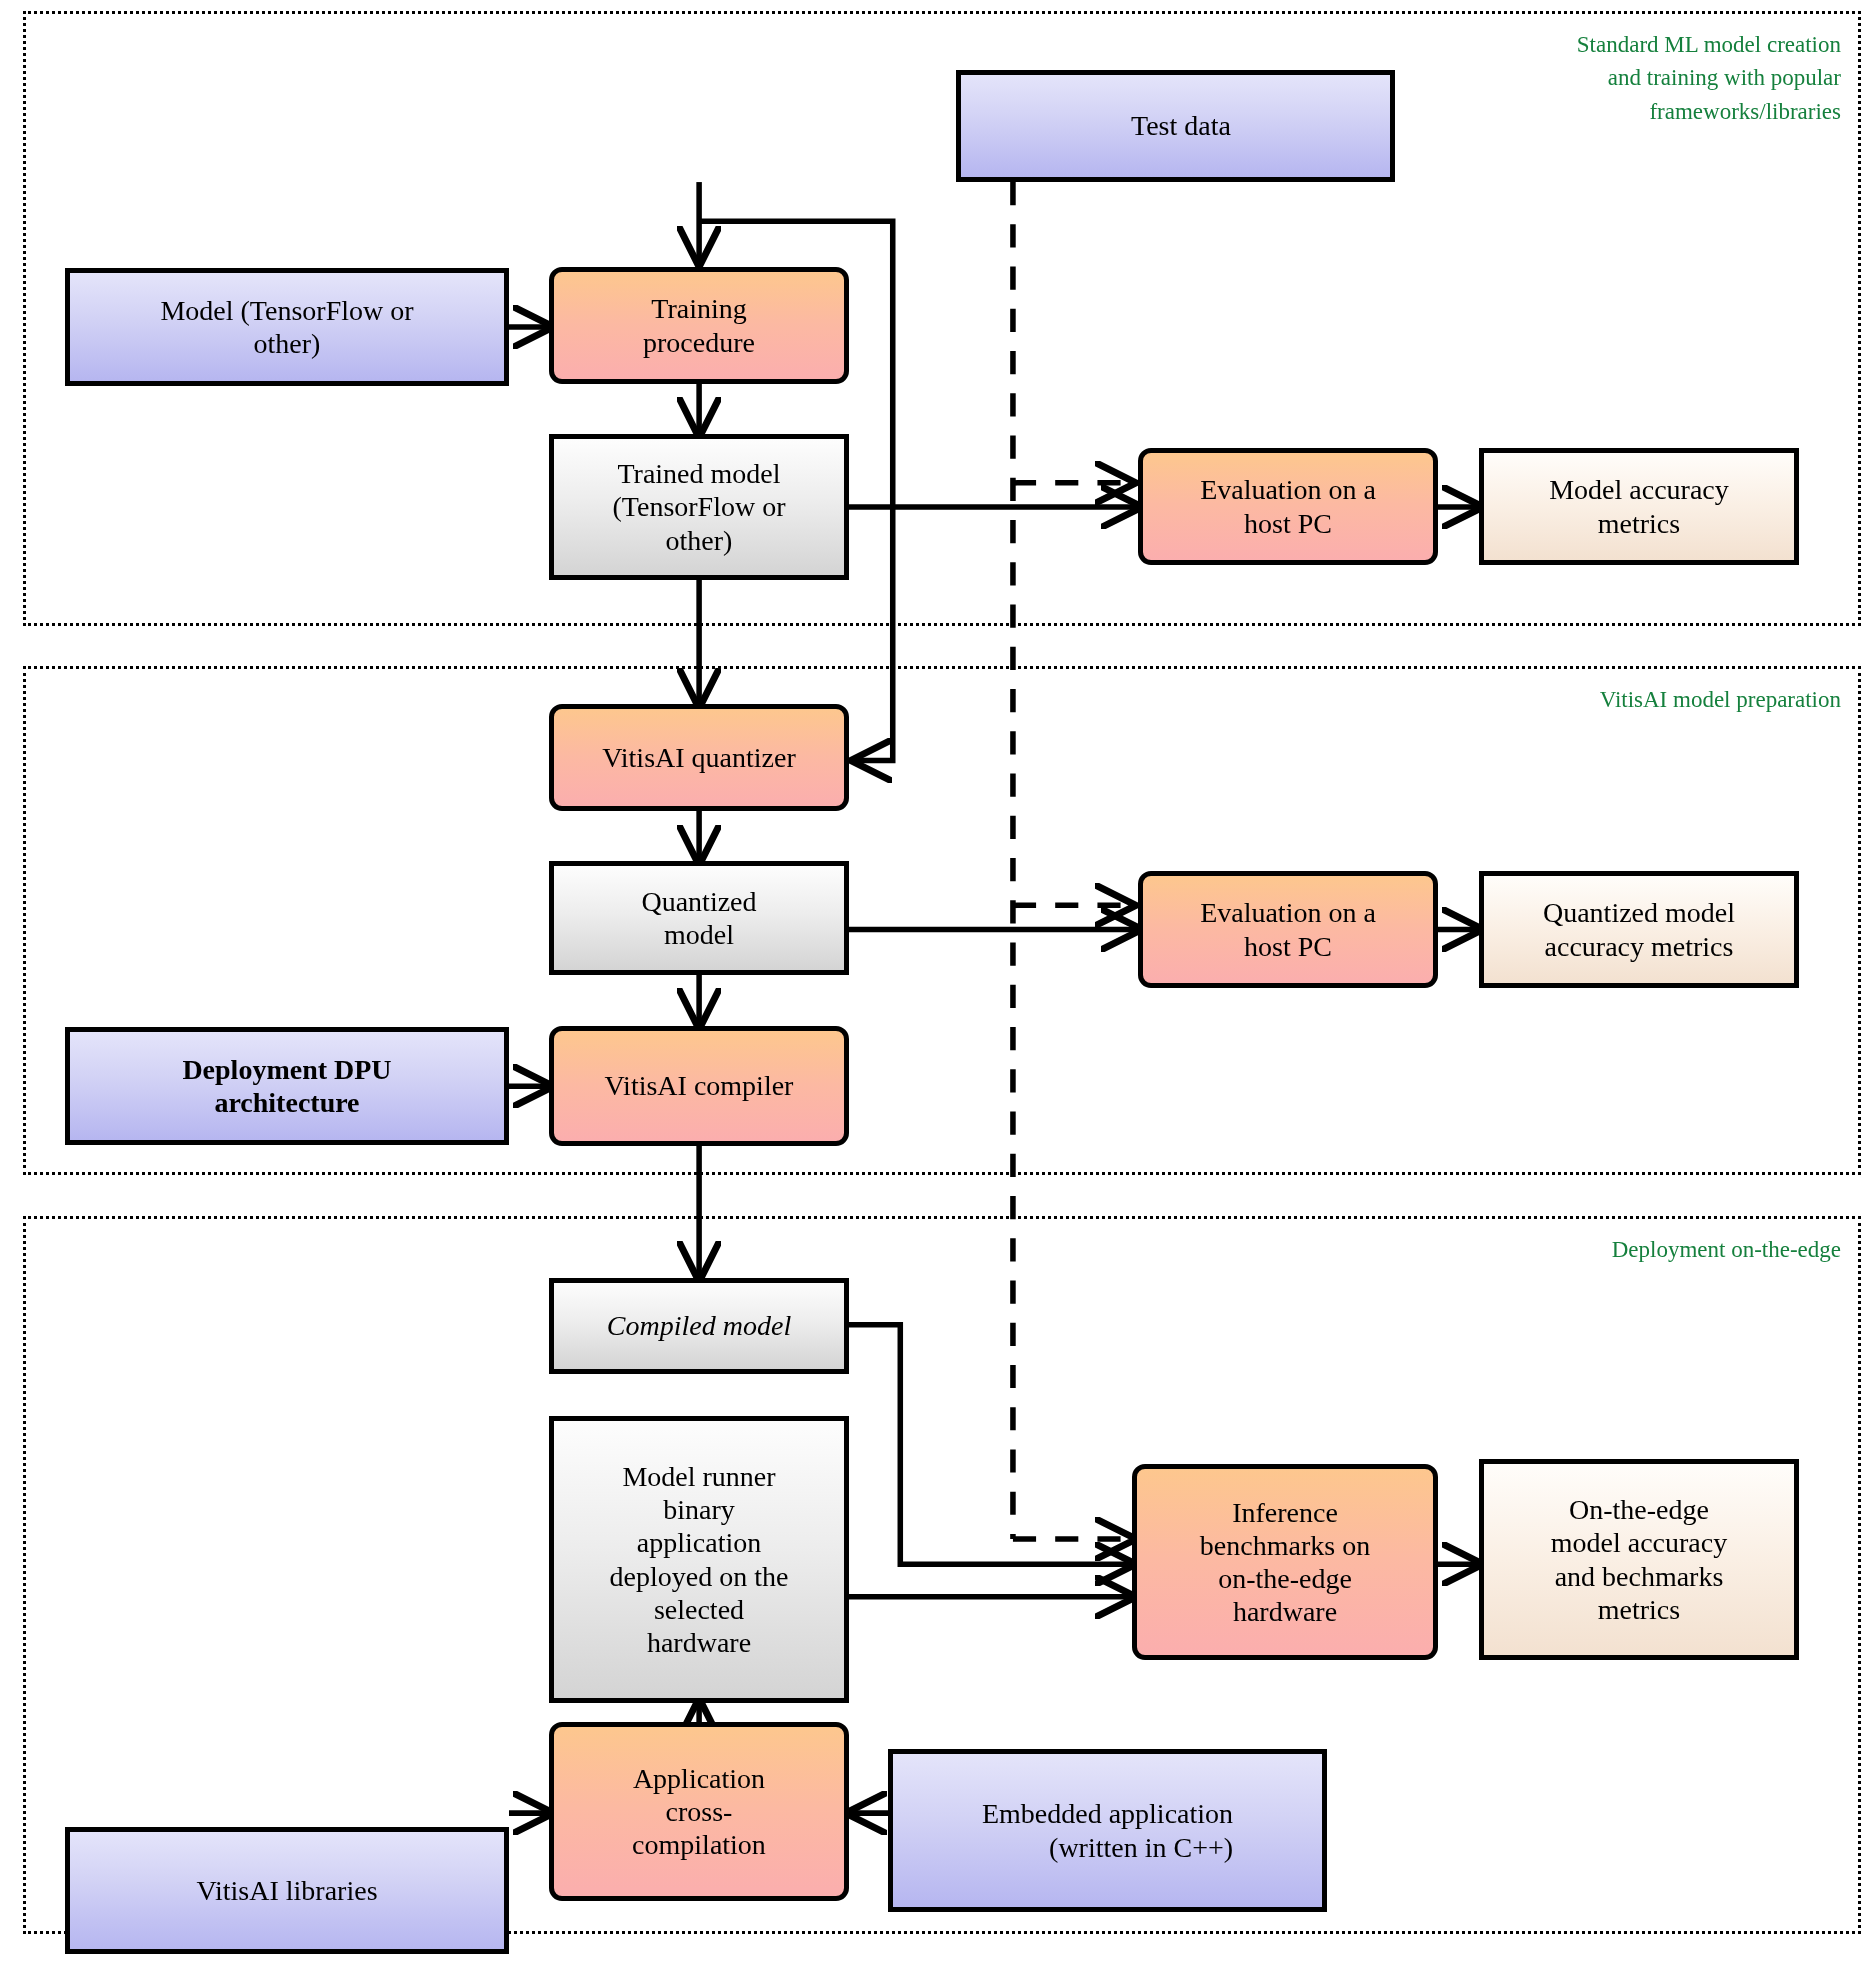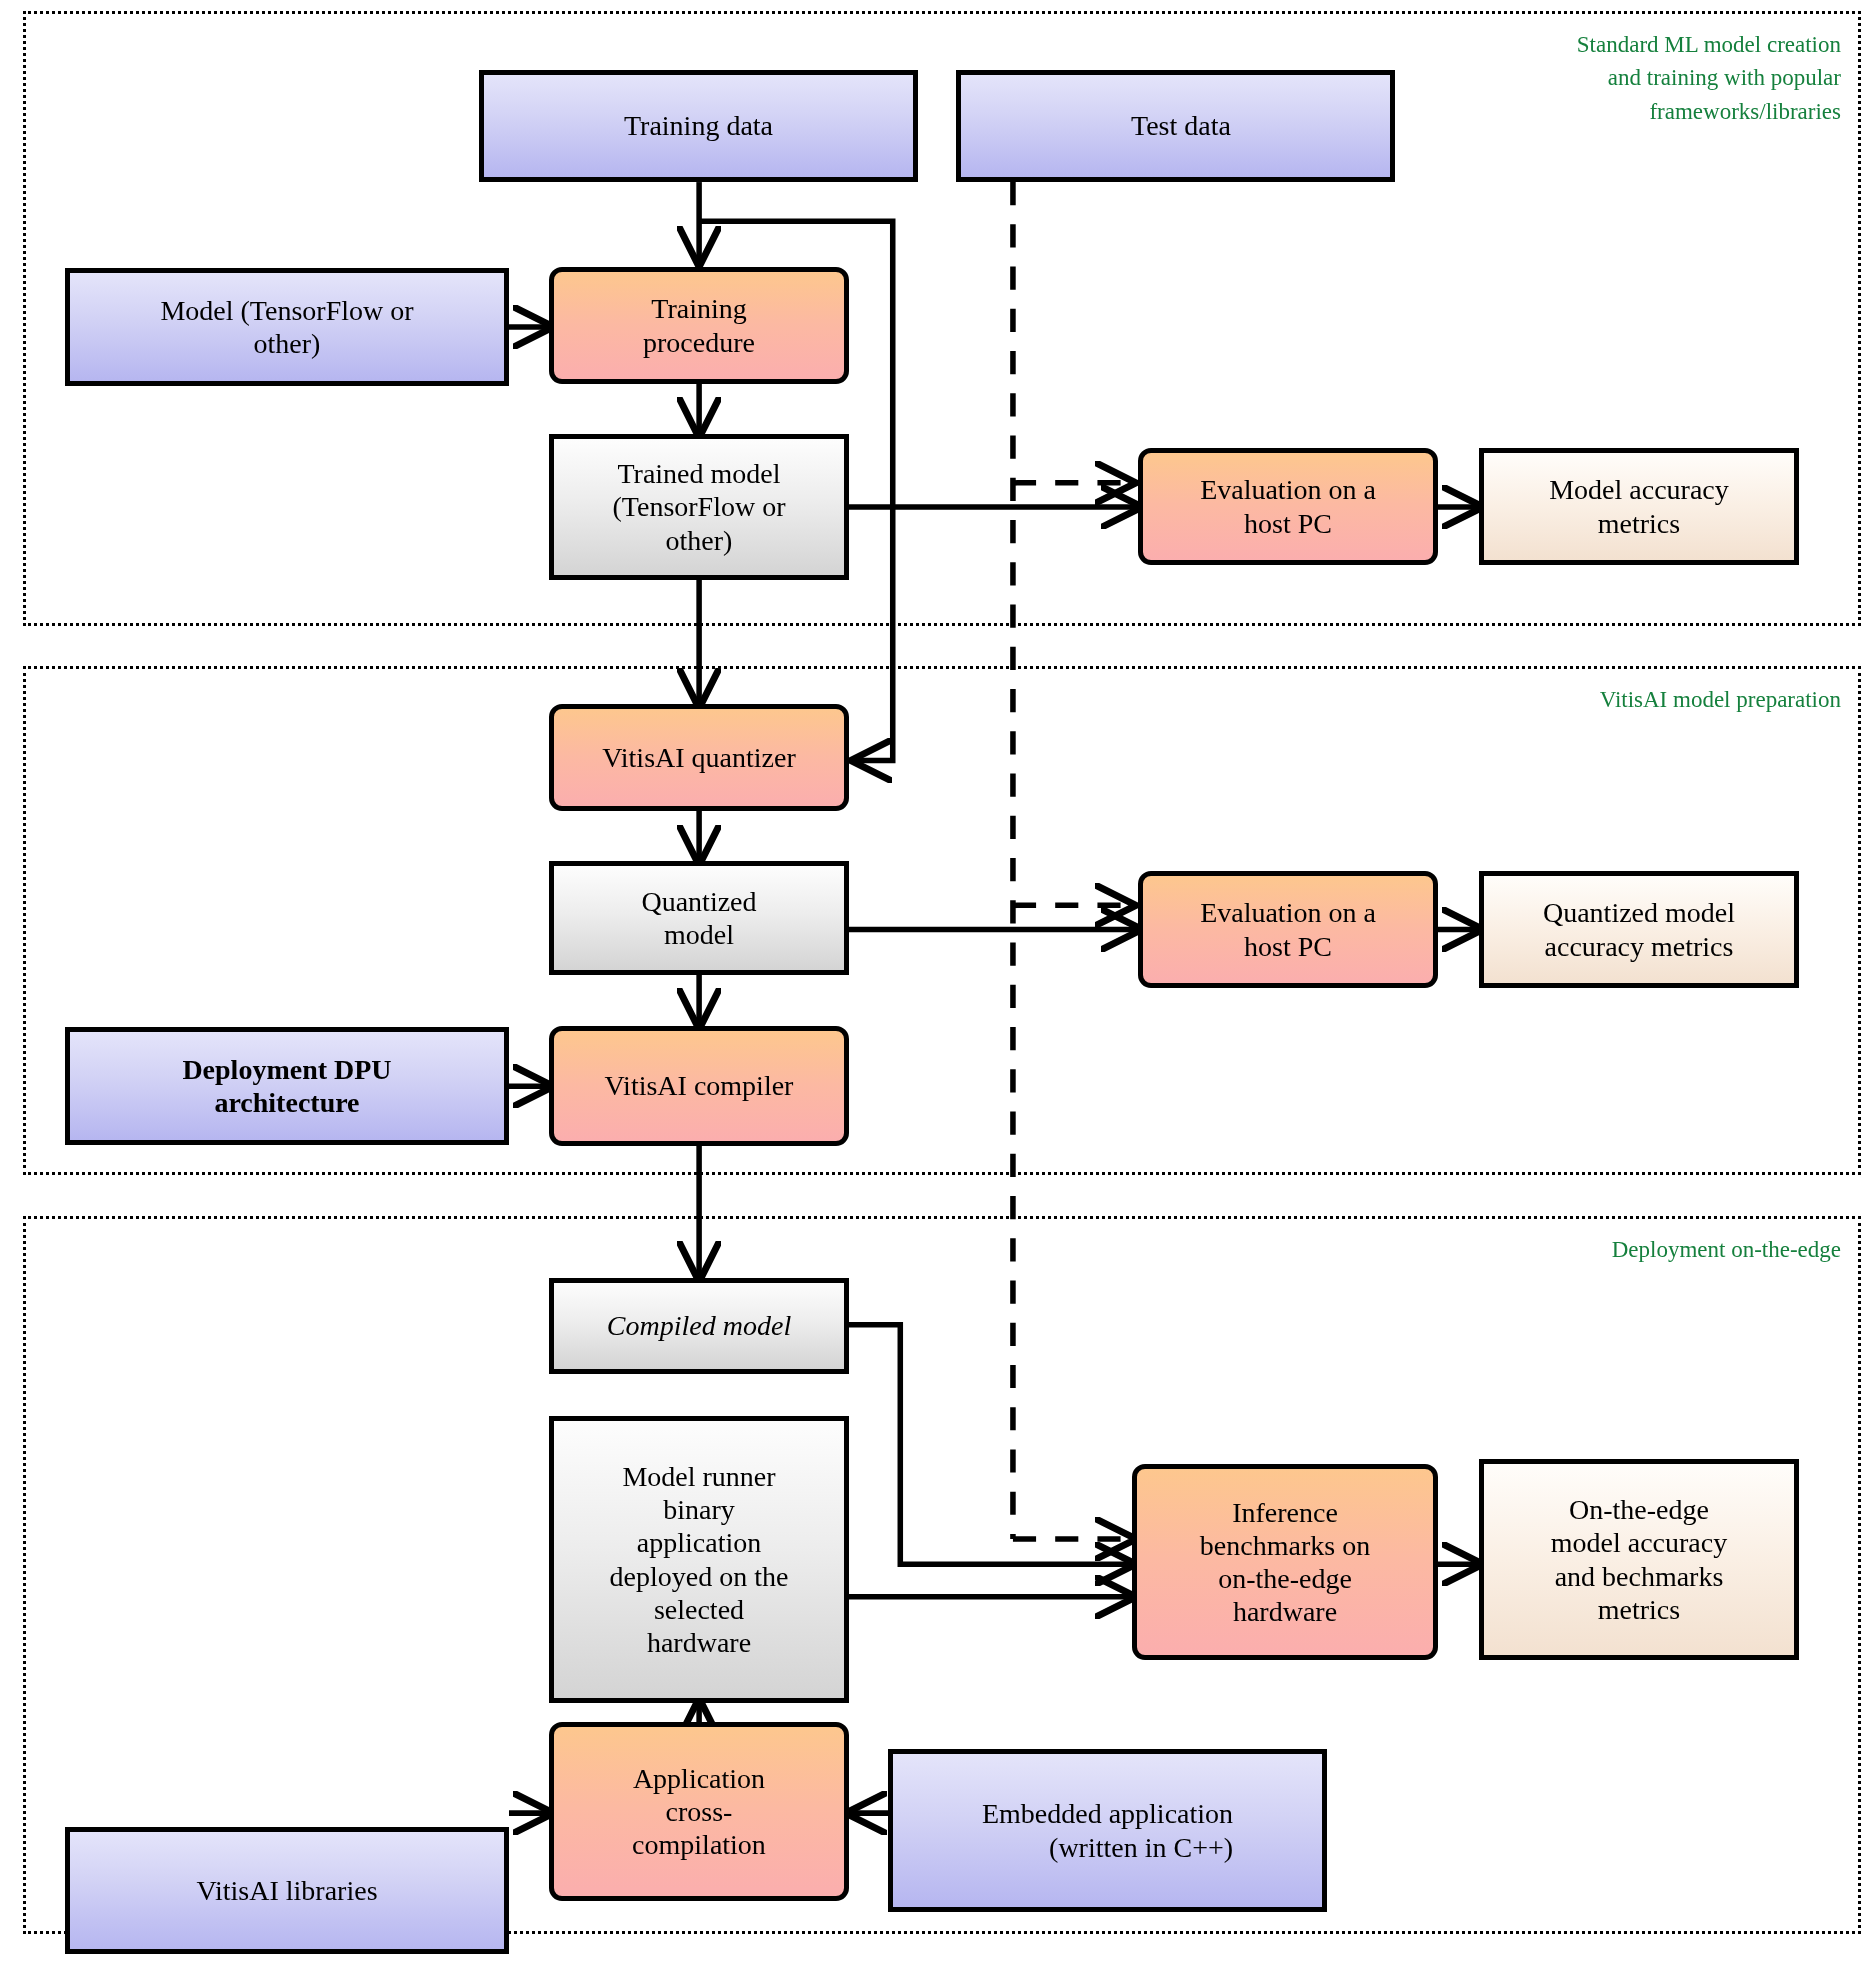--- a/index.html
+++ b/index.html
@@ -117,23 +117,20 @@
 
     <path class="ln" d="M2858,3110 L2940,3110" marker-end="url(#ah)"></path>
 
     <path class="ln" d="M1012,3605 L1092,3605" marker-end="url(#ah)"></path>
 
     <path class="ln" d="M1766,3605 L1690,3605" marker-end="url(#ah)"></path>
 
     <path class="ln" d="M1390,3470 L1390,3385" marker-end="url(#ah)"></path>
   </svg>
 
-  <div class="node n-blue" style="left:479px;top:70px;width:439px;height:112px;">
-    <span>Training data</span>
-  </div>
 
   <div class="node n-blue" style="left:956px;top:70px;width:439px;height:112px;padding-left:16px;">
     <span>Test data</span>
   </div>
 
   <div class="node n-blue" style="left:65px;top:268px;width:444px;height:118px;">
     <span>Model (TensorFlow or
 other)</span>
   </div>
 

